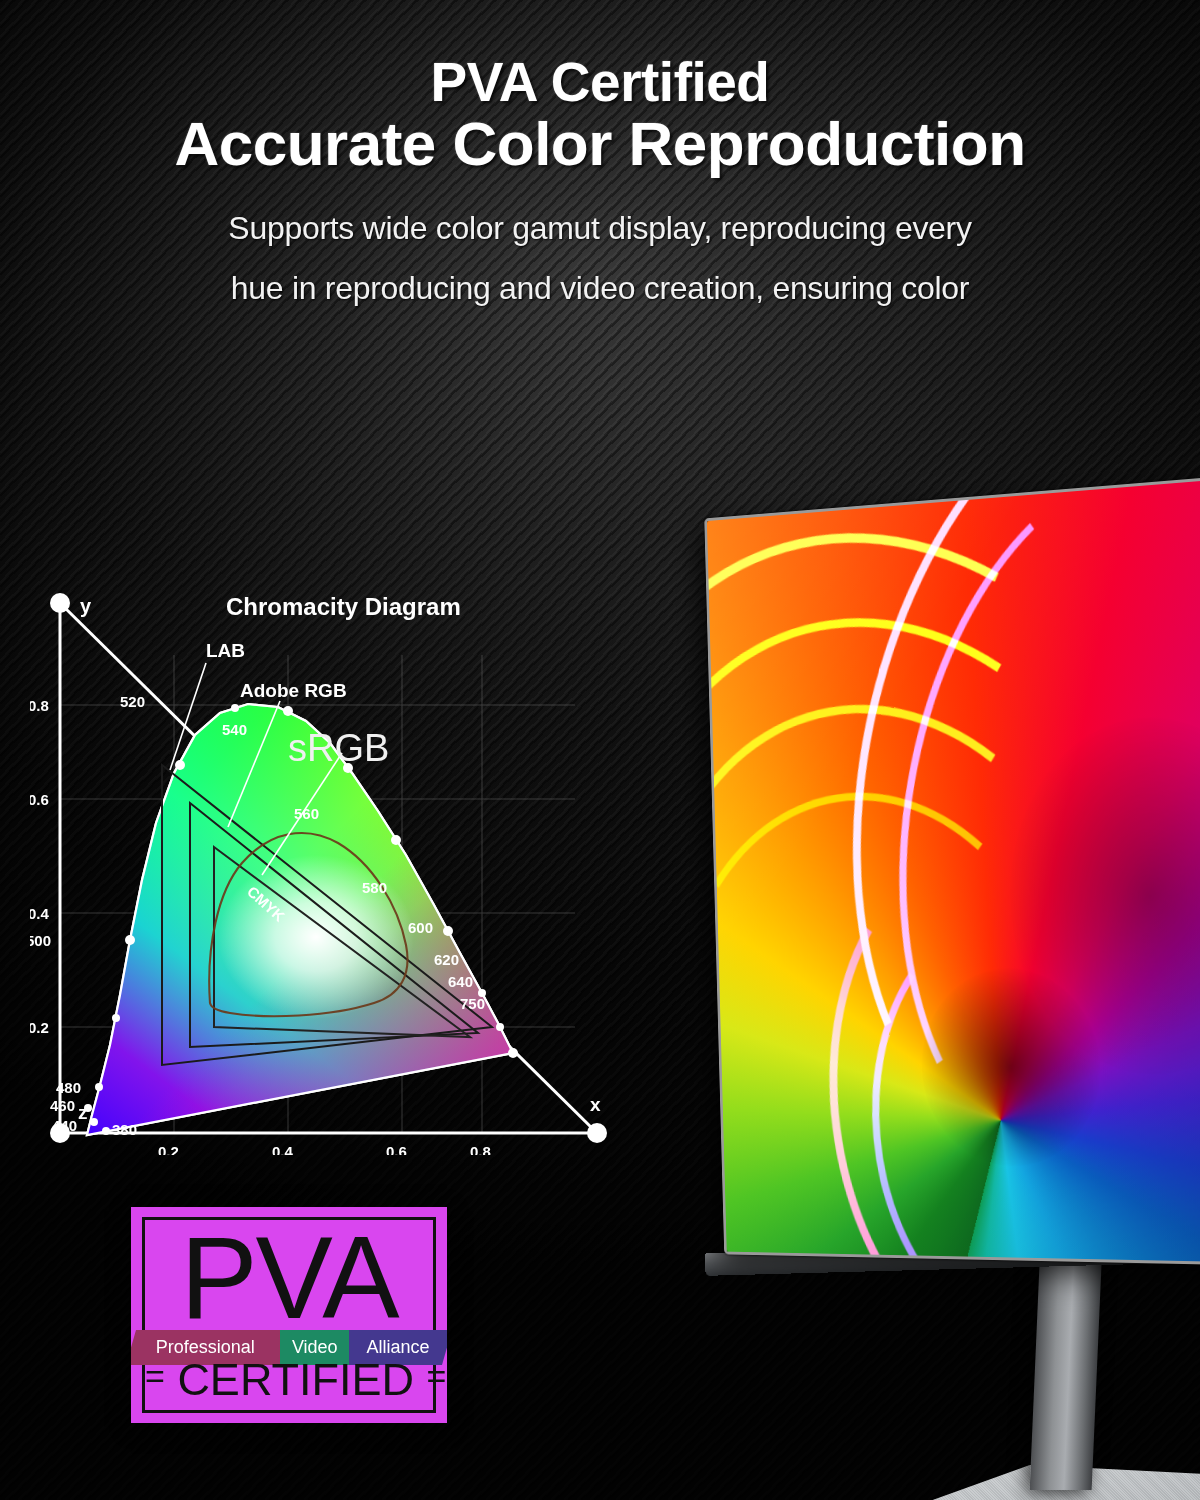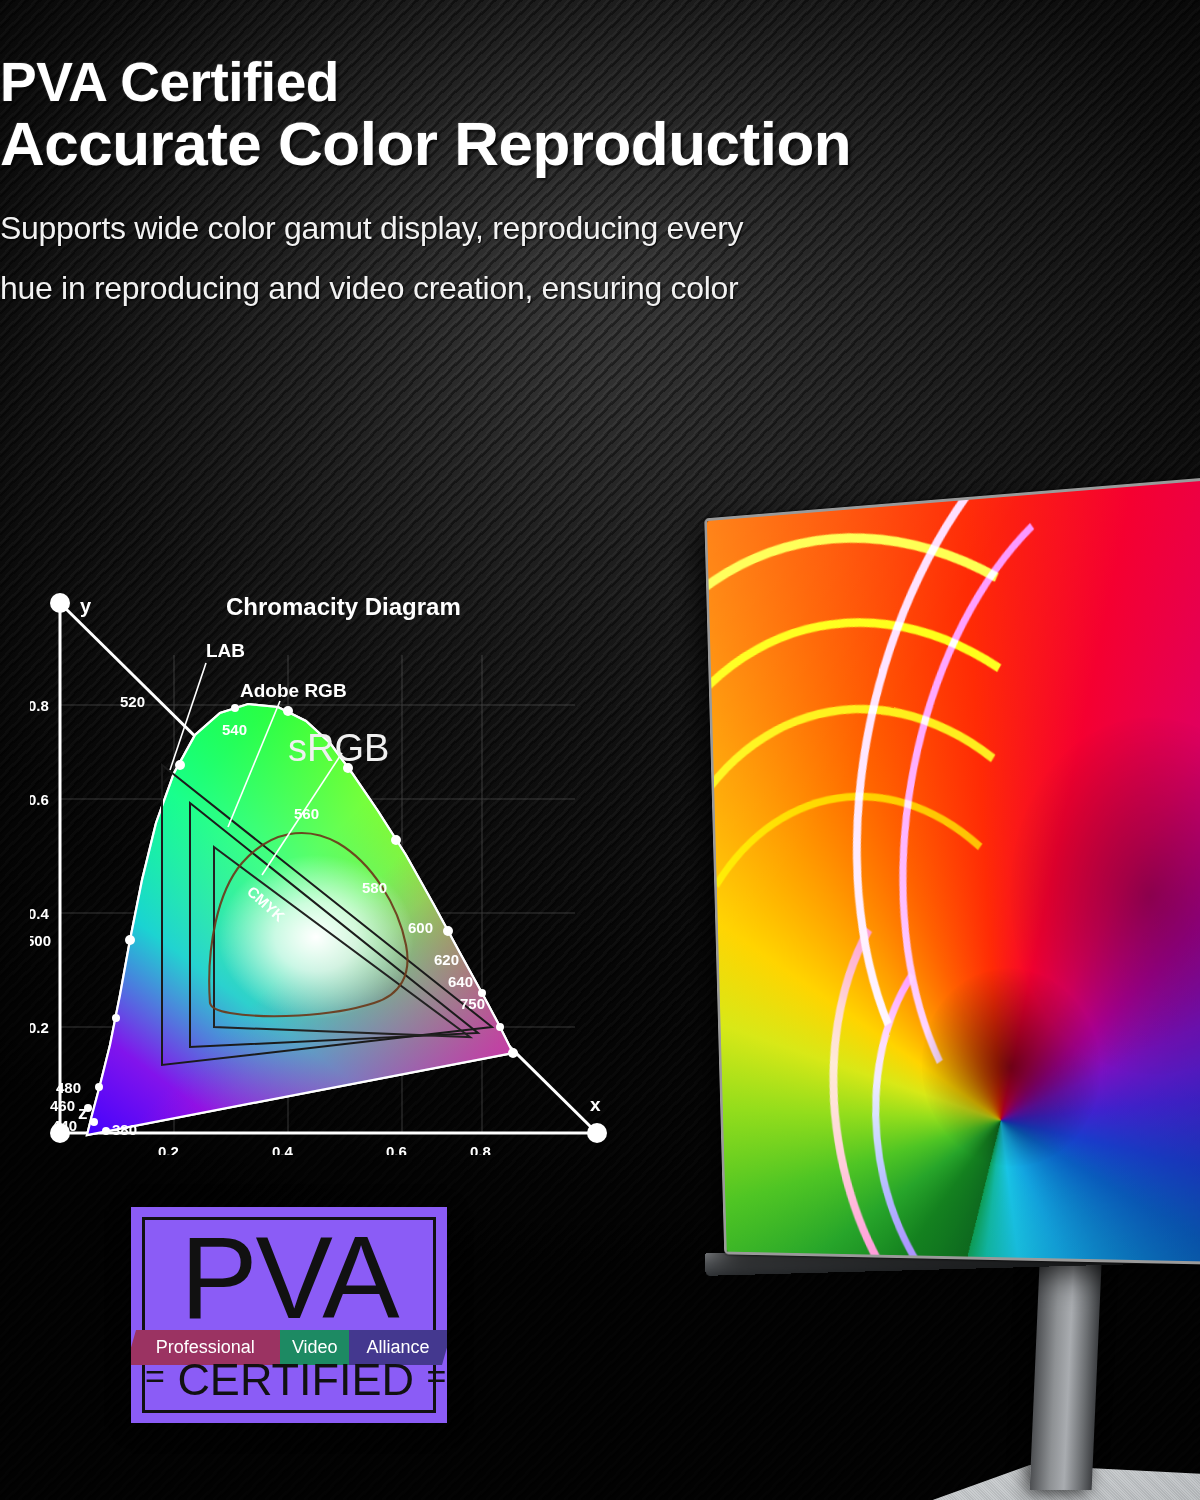--- a/index.html
+++ b/index.html
@@ -29,21 +29,21 @@
     background-position: 0 0, 1px 2px;
     opacity:.85;
   }
   #bg-vig {
     position:absolute; inset:0;
     background:radial-gradient(ellipse 1000px 900px at 50% 25%,
       rgba(0,0,0,0) 0%, rgba(0,0,0,0.25) 55%, rgba(0,0,0,0.82) 100%);
   }
 
   
-  #header { position:absolute; top:0; left:0; width:1200px; text-align:left; z-index:20; }
+  #header { position:absolute; top:0; left:0; width:1200px; text-align:center; z-index:20; }
   .title-line {
     color:#fff; font-weight:bold; letter-spacing:-0.5px;
     font-family:"Liberation Sans", sans-serif;
     text-shadow: 2px 2px 3px rgba(0,0,0,.85), 0 0 2px rgba(255,255,255,.35);
   }
   #title1 { font-size:55px; line-height:60px; margin-top:52px; }
   #title2 { font-size:62px; line-height:64px; }
   #subtitle {
     margin-top:22px; color:#f2f2f2; font-size:32px; line-height:60px;
     font-weight:400; letter-spacing:-0.3px;
@@ -122,21 +122,21 @@
   #chroma svg { display:block; }
   .cdlabel { fill:#fff; font-family:"Liberation Sans", sans-serif; font-weight:bold; }
   .wl { font-size:15px; }
   .ax { font-size:15px; }
   .lead { stroke:#fff; stroke-width:1.6px; fill:none; }
   .pointdot { fill:#fff; }
 
   
   #pva {
     position:absolute; left:131px; top:1207px; width:316px; height:216px;
-    background:#8b5cf6; z-index:18; box-shadow:0 4px 18px rgba(0,0,0,.6);
+    background:#d946ef; z-index:18; box-shadow:0 4px 18px rgba(0,0,0,.6);
   }
   #pva-inner { position:absolute; left:11px; top:10px; right:11px; bottom:10px; border:3px solid #111; }
   #pva-letters {
     position:absolute; left:0; right:0; top:-2px; height:120px;
     text-align:center; color:#111; font-size:116px; line-height:120px;
     font-weight:400; letter-spacing:-2px;
     font-family:"Liberation Sans", sans-serif;
   }
   #pva-band {
     position:absolute; left:-14px; right:-14px; top:110px; height:35px;

